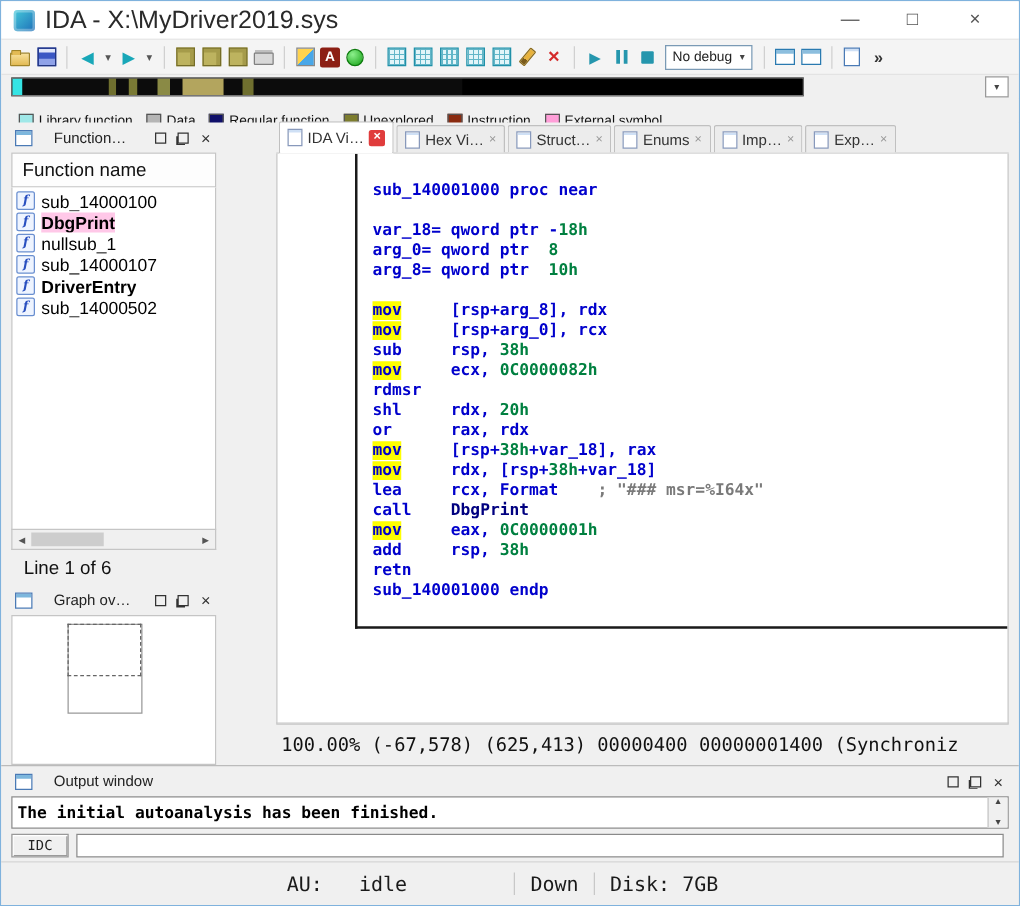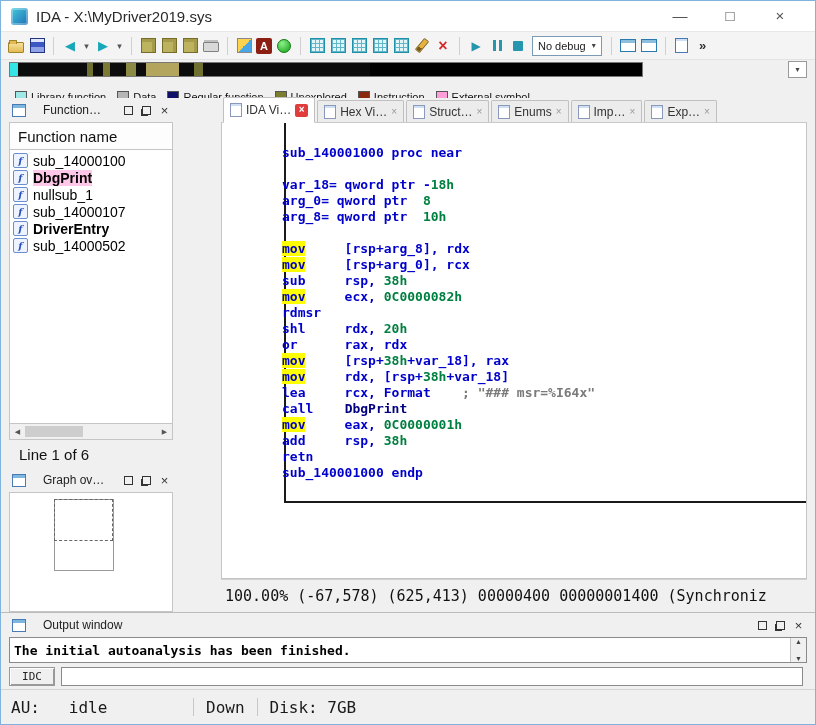--- a/index.html
+++ b/index.html
@@ -2,21 +2,21 @@
 <html><head>
 <meta charset="utf-8">
 <style>
   html,body{margin:0;padding:0;}
   body{width:816px;height:725px;font-family:"Liberation Sans",sans-serif;overflow:hidden;background:#fff;}
   #win{box-sizing:border-box;width:816px;height:725px;border:1px solid #7fb2dd;display:flex;flex-direction:column;background:#f0f0f0;}
 
   
   #titlebar{height:30px;background:#fff;display:flex;align-items:center;padding:0 10px;gap:8px;flex:0 0 auto;}
   .app-icon{width:17px;height:17px;border-radius:3px;background:linear-gradient(135deg,#45c9da,#1e6fb8);box-shadow:inset 0 0 0 2px rgba(255,255,255,.3);}
-  #title-text{font-size:15px;color:#2a2a2a;}
+  #title-text{font-size:20px;color:#2a2a2a;}
   #window-controls{margin-left:auto;display:flex;}
   .win-btn{width:50px;text-align:center;color:#555;font-size:15px;line-height:30px;}
 
   
   #menubar{height:30px;background:#fcfcfc;display:flex;align-items:center;gap:25px;padding:0 18px;font-size:15px;color:#5d5d5d;letter-spacing:.4px;flex:0 0 auto;}
   .menu-item{cursor:default;}
 
   
   #toolbar{height:27px;background:#f4f4f4;display:flex;align-items:center;gap:3px;padding:0 6px;border-top:1px solid #e8e8e8;border-bottom:1px solid #e3e3e3;flex:0 0 auto;}
   .tbsep{width:1px;height:18px;background:#d0d0d0;margin:0 4px;flex:0 0 auto;}
@@ -87,35 +87,35 @@
   #tabbar{height:24px;display:flex;align-items:flex-end;gap:2px;padding-left:2px;border-bottom:1px solid #c9c9c9;flex:0 0 auto;}
   .tab{height:21px;display:flex;align-items:center;gap:4px;padding:0 6px;background:#ececec;border:1px solid #c0c0c0;border-bottom:none;font-size:12px;color:#333;border-radius:2px 2px 0 0;white-space:nowrap;}
   .tab.active{background:#fff;height:24px;margin-bottom:-1px;border-bottom:1px solid #fff;}
   .tab-doc{width:10px;height:12px;border:1px solid #8899bb;background:#fff;box-shadow:inset 0 2px 0 #cfe0f5;flex:0 0 auto;}
   .tab-close{font-size:10px;color:#999;line-height:12px;}
   .tab.active .tab-close{background:#e03c3c;color:#fff;width:13px;height:13px;display:flex;align-items:center;justify-content:center;border-radius:2px;font-weight:bold;}
 
   #disasm{flex:1;background:#fff;border:1px solid #c5c5c5;border-top:none;position:relative;overflow:hidden;min-height:0;}
   .vline{position:absolute;left:62px;top:0;width:2px;height:380px;background:#1a1a1a;}
   .hline{position:absolute;left:62px;top:378px;right:0;height:2px;background:#1a1a1a;}
-  #disassembly-lines{position:absolute;left:60px;top:22px;font:bold 13px "DejaVu Sans Mono",monospace;line-height:16px;white-space:pre;}
+  #disassembly-lines{position:absolute;left:76px;top:22px;font:bold 13px "DejaVu Sans Mono",monospace;line-height:16px;white-space:pre;}
   .t-b{color:#0000cc;} .t-g{color:#008040;} .t-c{color:#7a7a7a;}
   .t-y{color:#0000cc;background:#ffff00;} .t-n{color:#000080;}
   #dis-status{height:32px;background:#f0f0f0;border-top:1px solid #d0d0d0;display:flex;align-items:center;padding:0 4px;font:15px "DejaVu Sans Mono",monospace;color:#111;white-space:pre;overflow:hidden;flex:0 0 auto;}
 
   
   #bottom{flex:0 0 auto;padding:0 8px;background:#f0f0f0;border-top:1px solid #bbb;}
   #out-body{height:24px;background:#fff;border:1px solid #8a8a8a;display:flex;align-items:center;position:relative;}
   #out-text{font:bold 13px "DejaVu Sans Mono",monospace;color:#000;padding-left:4px;flex:1;white-space:nowrap;overflow:hidden;}
   .vscroll{width:15px;height:100%;background:#f0f0f0;border-left:1px solid #c5c5c5;display:flex;flex-direction:column;align-items:center;justify-content:space-between;font-size:7px;color:#444;flex:0 0 auto;}
   #idc-row{height:26px;display:flex;align-items:center;gap:6px;}
   .idc-btn{width:46px;height:19px;background:#f0f0f0;border:1px solid #999;box-shadow:inset 1px 1px 0 #fff, inset -1px -1px 0 #9a9a9a;font:11px "DejaVu Sans Mono",monospace;color:#222;display:flex;align-items:center;justify-content:center;}
   .idc-input{flex:1;height:17px;border:1px solid #8a8a8a;background:#fff;margin-right:4px;font:12px "DejaVu Sans Mono",monospace;padding:0 3px;outline:none;}
 
-  #statusbar{height:34px;background:#f0f0f0;border-top:1px solid #d5d5d5;display:flex;align-items:center;font:16px "DejaVu Sans Mono",monospace;color:#1a1a1a;padding:0 10px;flex:0 0 auto;}
+  #statusbar{height:34px;background:#f0f0f0;border-top:1px solid #d5d5d5;display:flex;align-items:center;font:16px "DejaVu Sans Mono",monospace;color:#1a1a1a;padding:0 10px;flex:0 0 auto;justify-content:center;}
   .sb-seg{white-space:pre;padding:0 12px;}
   .sb-seg:first-child{padding-left:0;min-width:170px;}
   .sb-div{width:1px;height:18px;background:#c8c8c8;}
 </style>
 </head>
 <body>
 
 <div id="win">
 
   <div id="titlebar">

